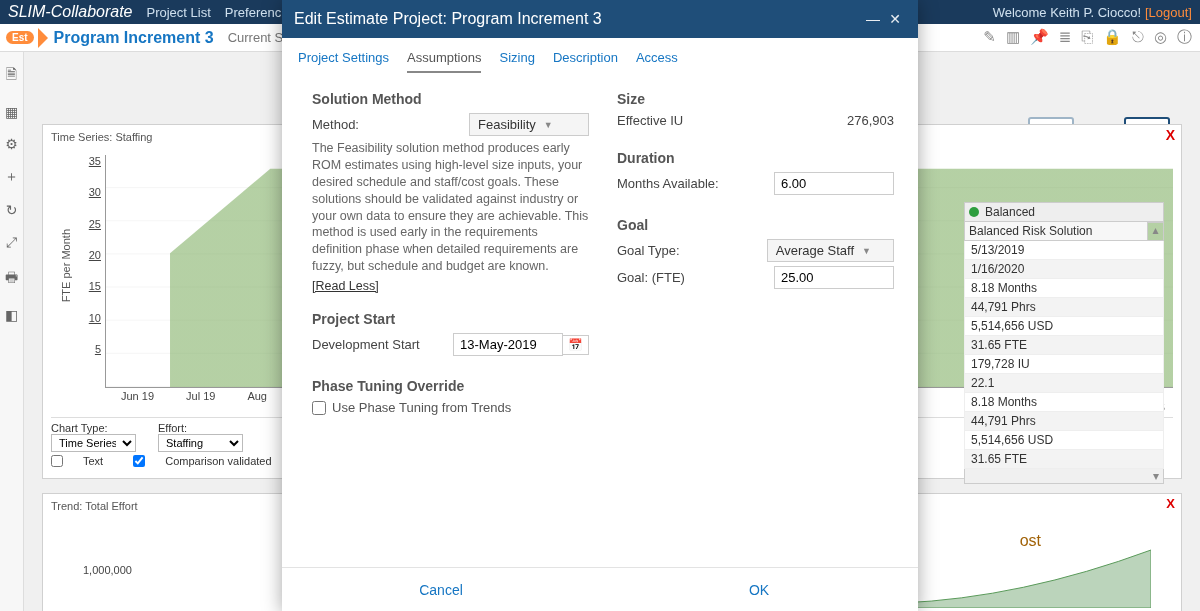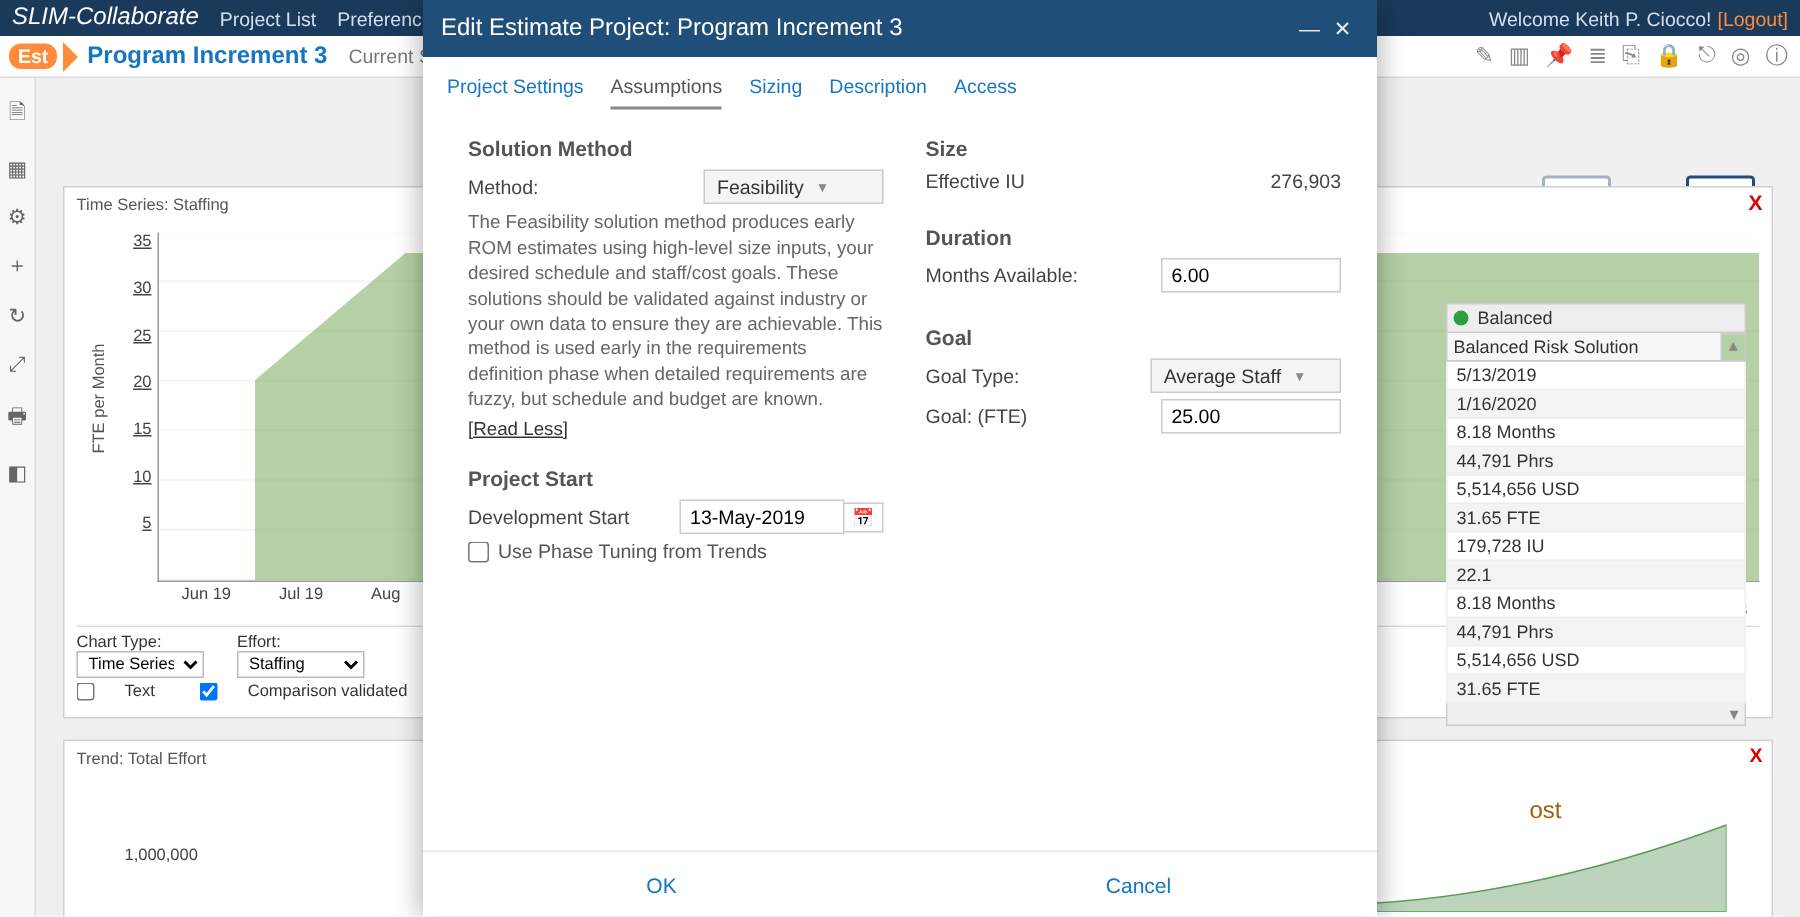--- a/index.html
+++ b/index.html
@@ -8,21 +8,21 @@
 
 .topbar { height: 24px; background: #1a3a5c; color: #fff; display: flex; align-items: center; padding: 0 8px; font-size: 13px; }
 .topbar .brand { font-style: italic; font-weight: 300; font-size: 16px; margin-right: 14px; }
 .topbar .nav-item { margin-right: 14px; color: #cfe0ee; cursor: pointer; }
 .topbar .spacer { flex: 1; }
 .topbar .welcome { color: #cfe0ee; }
 .topbar .logout { color: #ff8c3b; margin-left: 4px; cursor: pointer; }
 
 
 .breadcrumb-row { height: 28px; display: flex; align-items: center; background: #fff; border-bottom: 1px solid #dcdcdc; }
-.est-badge { background: #ff8c3b; color: #fff; font-size: 13px; font-weight: bold; padding: 1px 6px; border-radius: 8px; margin-left: 6px; }
+.est-badge { background: #ff8c3b; color: #fff; font-size: 10px; font-weight: bold; padding: 1px 6px; border-radius: 8px; margin-left: 6px; }
 .bc-arrow { width: 0; height: 0; border-top: 10px solid transparent; border-bottom: 10px solid transparent; border-left: 10px solid #ff8c3b; margin: 0 6px 0 4px; }
 .bc-title { color: #1676c3; font-size: 16px; font-weight: 600; margin-right: 14px; }
 .bc-sub { color: #777; font-size: 13px; }
 .toolbar-right { margin-left: auto; display: flex; gap: 10px; padding-right: 8px; color: #888; }
 .toolbar-right span { cursor: pointer; font-size: 15px; }
 
 
 .leftbar { position: absolute; left: 0; top: 52px; width: 24px; height: 559px; background: #f7f7f7; border-right: 1px solid #ddd; display: flex; flex-direction: column; align-items: center; gap: 16px; padding-top: 12px; color: #666; font-size: 14px; }
 .leftbar span { cursor: pointer; }
 
@@ -281,20 +281,21 @@
 
       <div class="section-h" style="margin-top:18px;">Project Start</div>
       <div class="field-row">
         <span class="lbl">Development Start</span>
         <span class="date-wrap">
           <input class="date-input" value="13-May-2019" style="">
           <span class="cal">📅</span>
         </span>
       </div>
 
+      <div class="section-h" style="margin-top:22px;">Phase Tuning Override</div>
       <label class="chk-row">
         <input type="checkbox" style="">
         <span>Use Phase Tuning from Trends</span>
       </label>
     </div>
 
     <div class="col">
       <div class="section-h">Size</div>
       <div class="field-row">
         <span class="lbl">Effective IU</span>
@@ -314,16 +315,16 @@
             <span>Average Staff</span>
           </span>
       </div>
       <div class="field-row">
         <span class="lbl">Goal: (FTE)</span>
         <input class="txt-input" value="25.00" style="">
       </div>
     </div>
   </div>
   <div class="modal-footer">
+    <button>Cancel</button>
     <button>OK</button>
-    <button>Cancel</button>
   </div>
 </div>
 
 </body></html>

